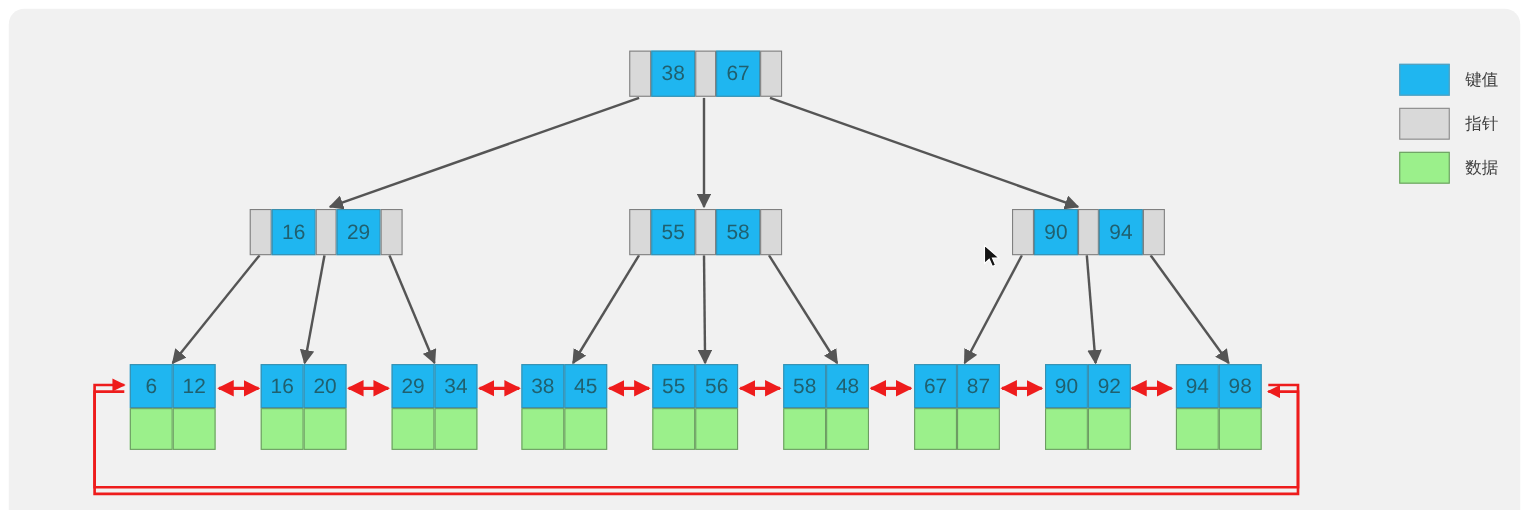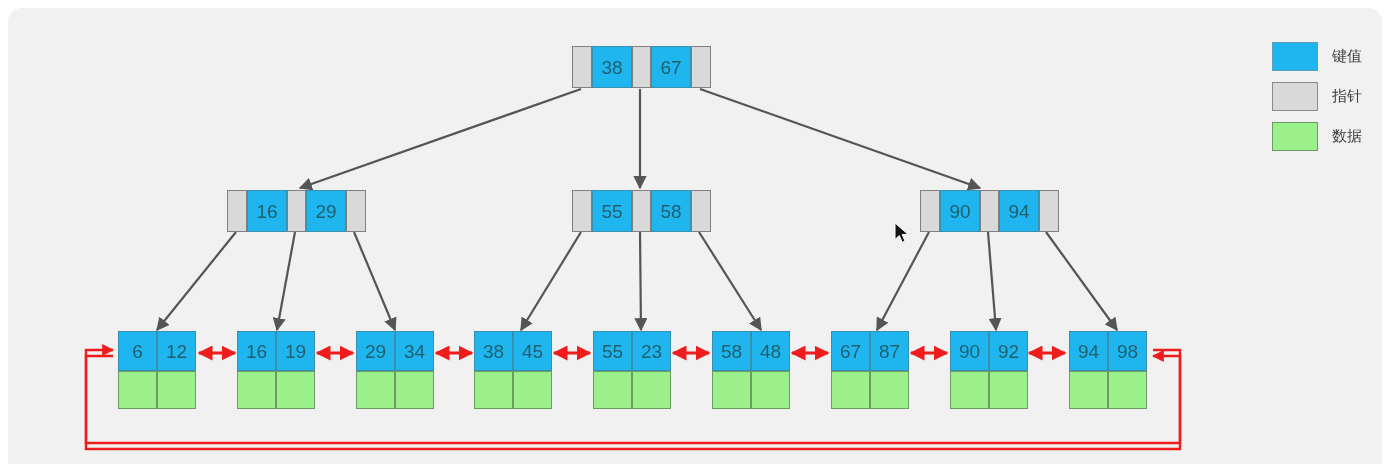--- a/index.html
+++ b/index.html
@@ -32,21 +32,21 @@
   .inode .ptr.mid{width:19px;}
   .inode .key{width:40px;height:42px;}
 
   
   .leaf{flex-direction:column;}
   .leaf .row{display:flex;}
   .leaf .key{width:39px;height:40px;}
   .leaf .data{width:39px;height:38px;}
 
   
-  #legend{position:absolute;left:1272px;top:36px;width:110px;}
+  #legend{position:absolute;left:1272px;top:52px;width:110px;}
   .legend-row{display:flex;align-items:center;height:40px;}
   .legend-swatch{
     width:46px;height:29px;box-sizing:border-box;border:1px solid #7d8a7d;margin-right:14px;
   }
   .legend-swatch.key{background:#1fb6f0;border-color:#5a9fba;}
   .legend-swatch.data{background:#9bf08b;border-color:#6d9c63;}
   .legend-swatch.ptr{background:#d9d9d9;border-color:#8a8a8a;}
   .legend-label{font-size:15px;color:#404040;}
 
   
@@ -147,21 +147,21 @@
     </div>
     <div class="row">
       <div class="cell data"></div>
       <div class="cell data"></div>
     </div>
   </div>
 
   <div class="node leaf" style="left:237px;top:331px;">
     <div class="row">
       <div class="cell key">16</div>
-      <div class="cell key">19</div>
+      <div class="cell key">20</div>
     </div>
     <div class="row">
       <div class="cell data"></div>
       <div class="cell data"></div>
     </div>
   </div>
 
   <div class="node leaf" style="left:356px;top:331px;">
     <div class="row">
       <div class="cell key">29</div>
@@ -180,21 +180,21 @@
     </div>
     <div class="row">
       <div class="cell data"></div>
       <div class="cell data"></div>
     </div>
   </div>
 
   <div class="node leaf" style="left:593px;top:331px;">
     <div class="row">
       <div class="cell key">55</div>
-      <div class="cell key">23</div>
+      <div class="cell key">56</div>
     </div>
     <div class="row">
       <div class="cell data"></div>
       <div class="cell data"></div>
     </div>
   </div>
 
   <div class="node leaf" style="left:712px;top:331px;">
     <div class="row">
       <div class="cell key">58</div>

